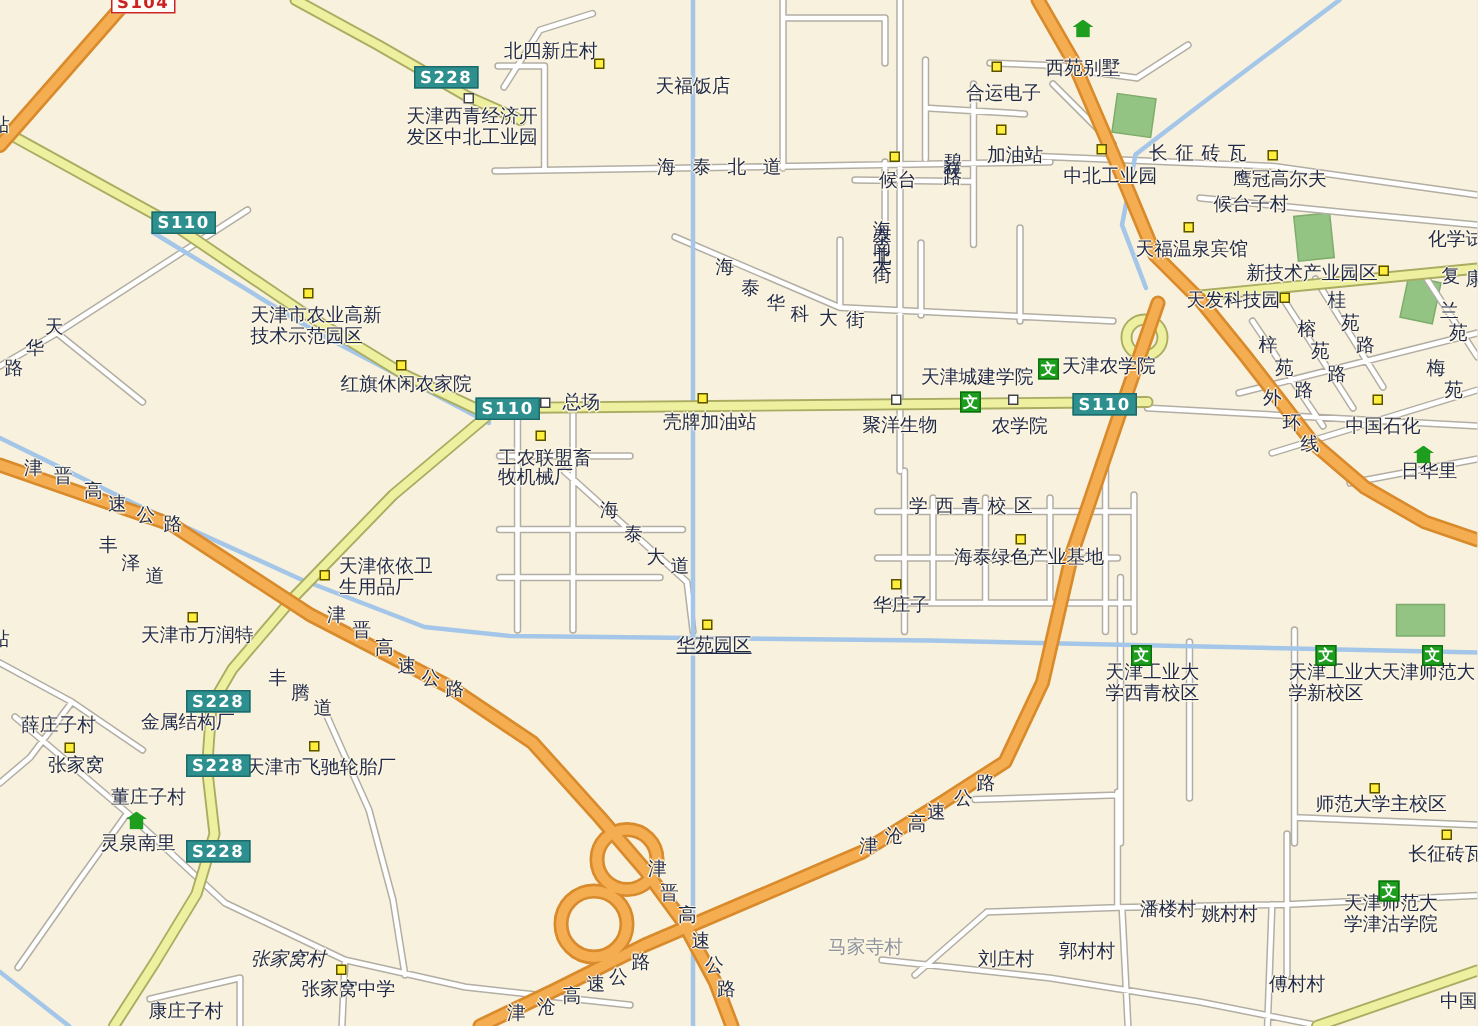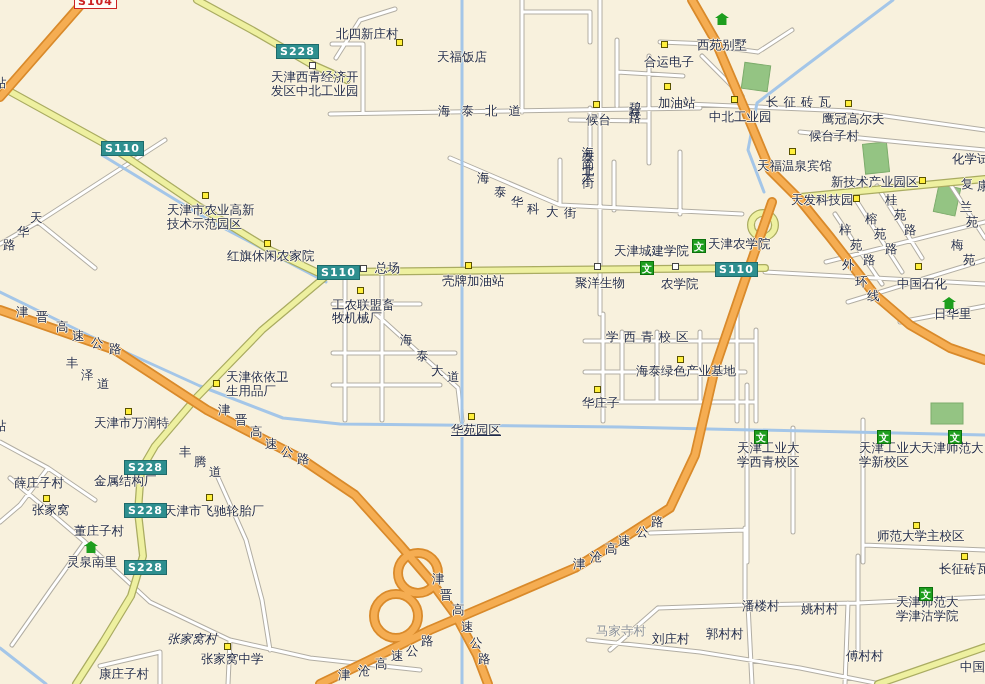--- a/index.html
+++ b/index.html
@@ -246,26 +246,26 @@
       <span class="lbl" style="left: 99px; top: 667px;">康庄子村</span>
       <span class="lbl" style="left: 737px; top: 441px;">天津工业大</span>
       <span class="lbl" style="left: 737px; top: 455px;">学西青校区</span>
       <span class="lbl" style="left: 859px; top: 441px;">天津工业大</span>
       <span class="lbl" style="left: 859px; top: 455px;">学新校区</span>
       <span class="lbl" style="left: 921px; top: 441px;">天津师范大</span>
       <span class="lbl" style="left: 877px; top: 529px;">师范大学主校区</span>
       <span class="lbl" style="left: 939px; top: 562px;">长征砖瓦</span>
       <span class="lbl" style="left: 896px; top: 595px;">天津师范大</span>
       <span class="lbl" style="left: 896px; top: 609px;">学津沽学院</span>
-      <span class="lbl" style="left: 742px; top: 599px;">潘楼村</span>
+      <span class="lbl" style="left: 760px; top: 599px;">潘楼村</span>
       <span class="lbl" style="left: 801px; top: 602px;">姚村村</span>
       <span class="lbl" style="left: 706px; top: 627px;">郭村村</span>
       <span class="lbl" style="left: 652px; top: 632px;">刘庄村</span>
       <span class="lbl" style="left: 846px; top: 649px;">傅村村</span>
-      <span class="lbl dim" style="left: 596px; top: 624px;">马家寺村</span>
+      <span class="lbl dim" style="left: 552px; top: 624px;">马家寺村</span>
       <span class="lbl" style="left: 960px; top: 660px;">中国</span>
       <span class="lbl" style="left: 573px; top: 557px;">津</span>
       <span class="lbl" style="left: 590px; top: 550px;">沧</span>
       <span class="lbl" style="left: 605px; top: 542px;">高</span>
       <span class="lbl" style="left: 618px; top: 534px;">速</span>
       <span class="lbl" style="left: 636px; top: 525px;">公</span>
       <span class="lbl" style="left: 651px; top: 515px;">路</span>
       <span class="lbl" style="left: 432px; top: 572px;">津</span>
       <span class="lbl" style="left: 440px; top: 588px;">晋</span>
       <span class="lbl" style="left: 452px; top: 603px;">高</span>

